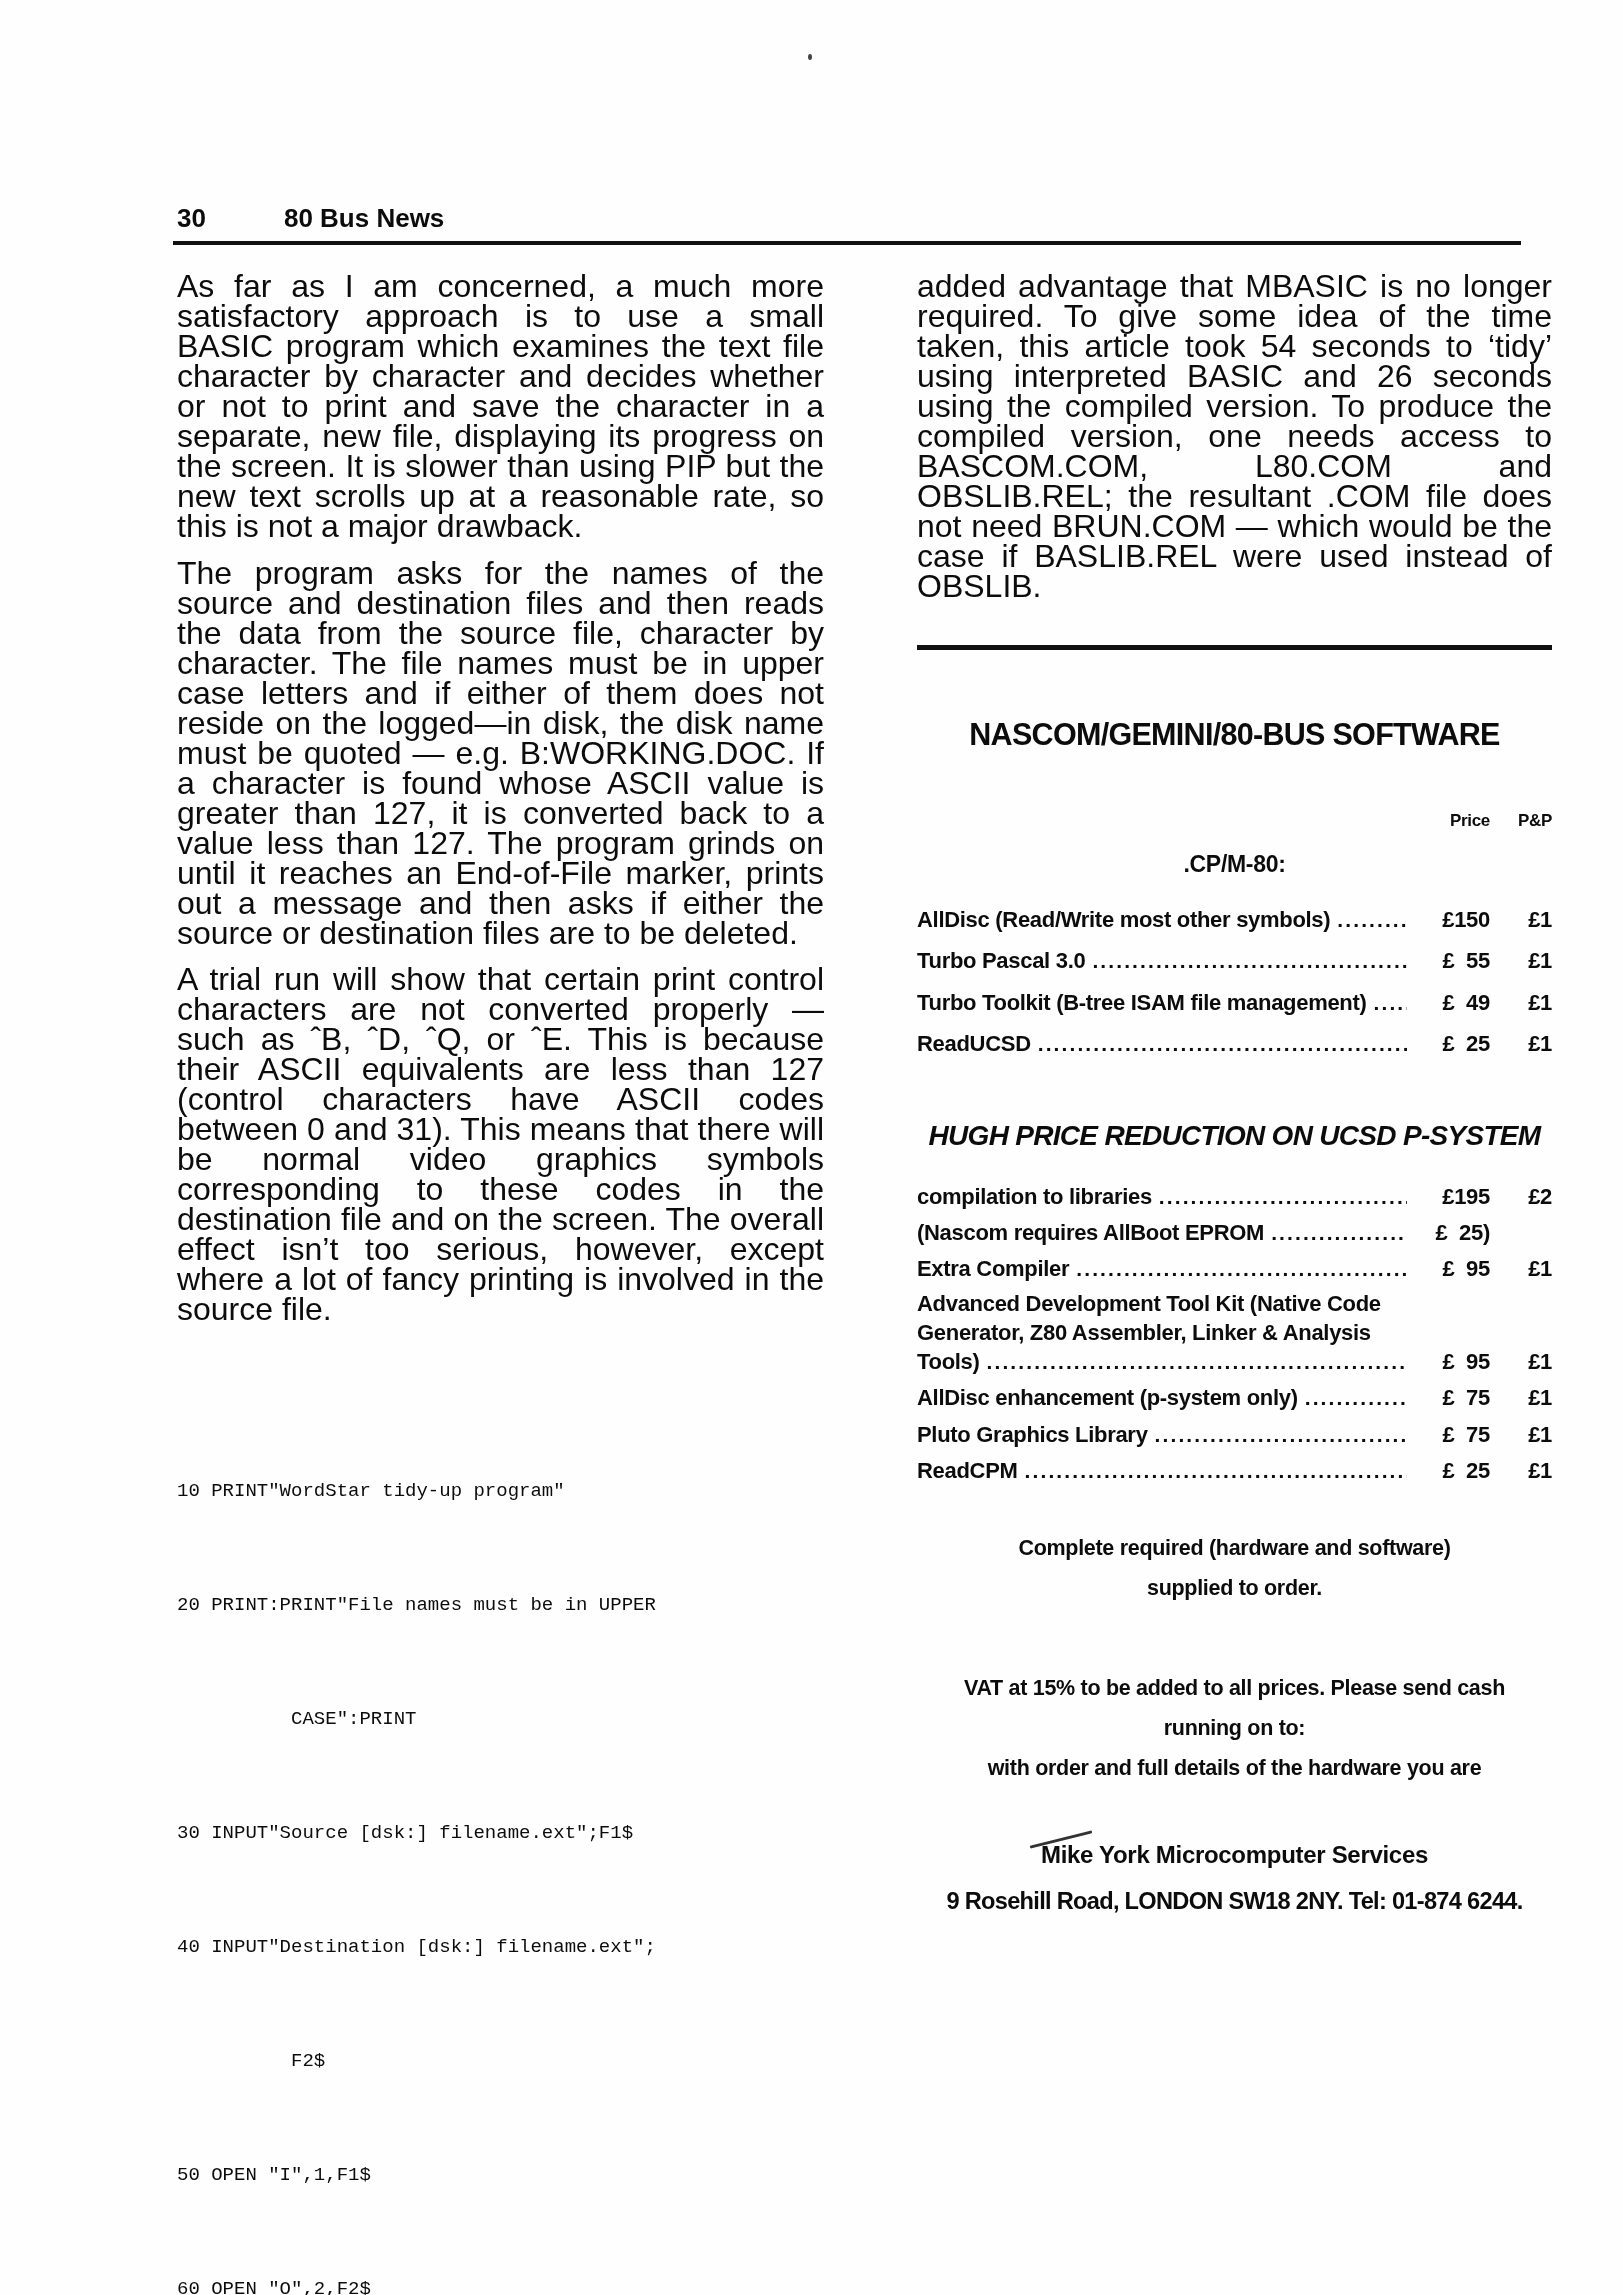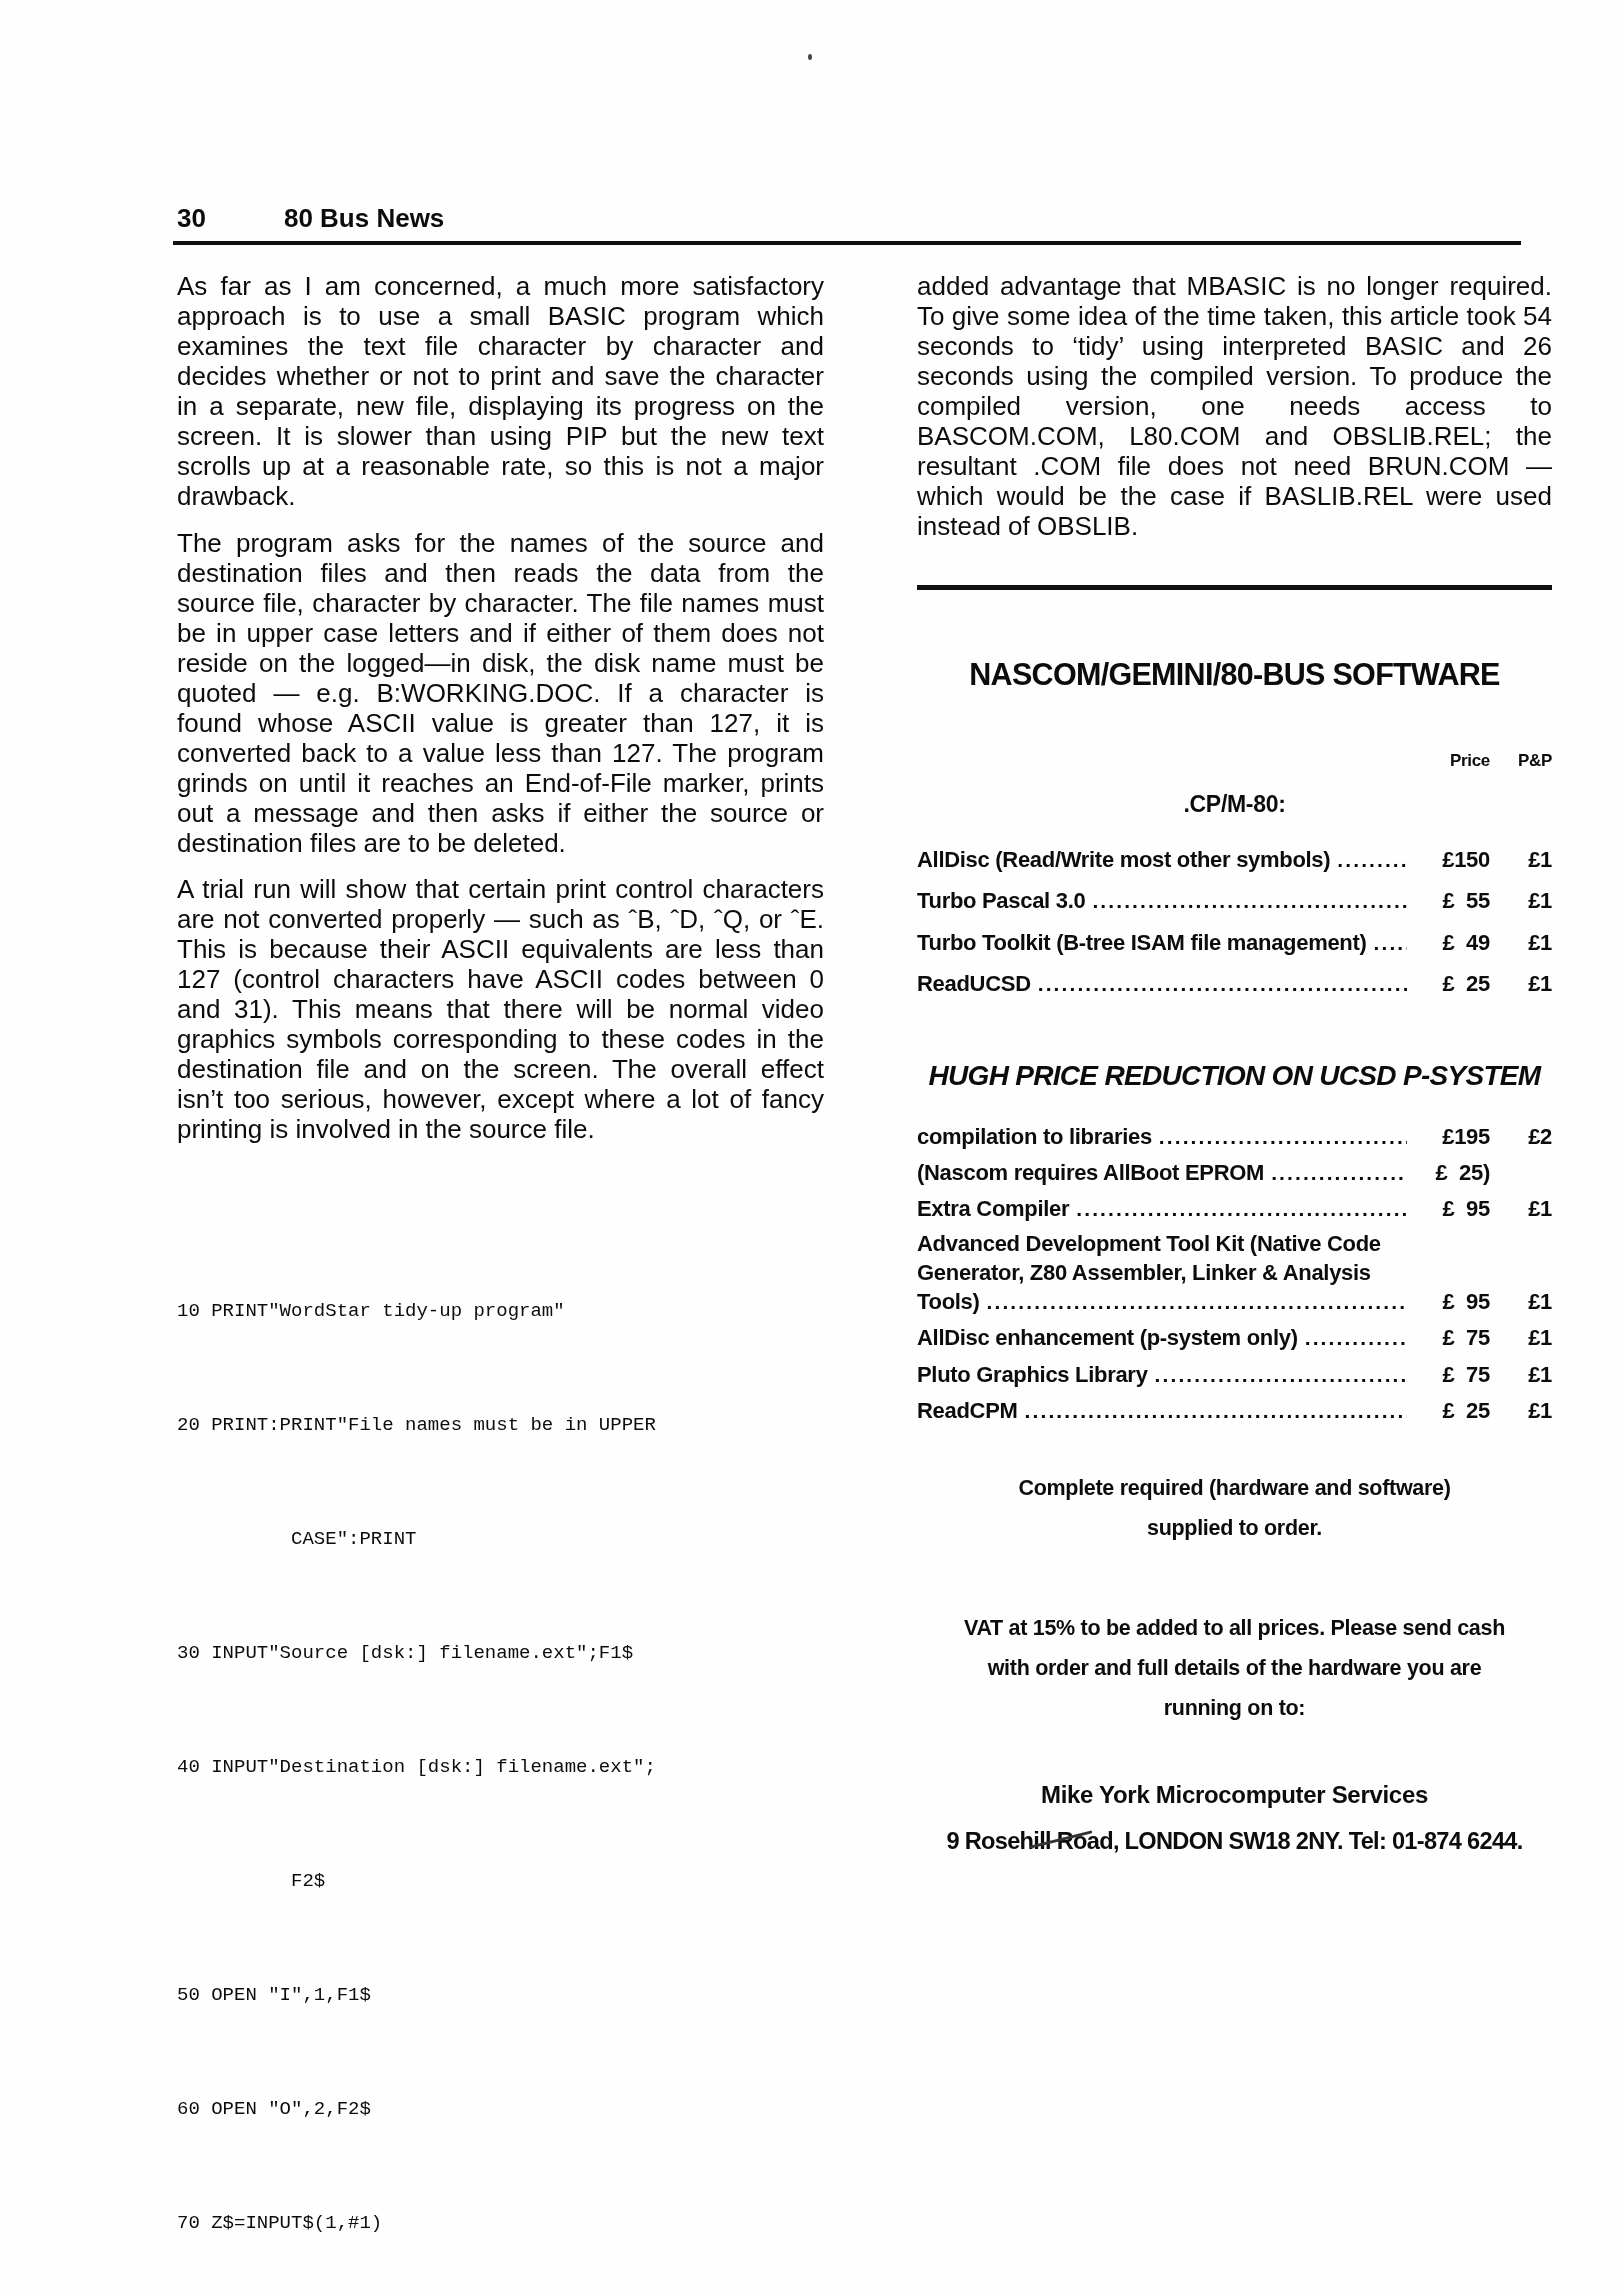--- a/index.html
+++ b/index.html
@@ -12,21 +12,21 @@
   .hdr .pagenum { display:inline-block; }
   .hdr .pub { display:inline-block; margin-left:78px; }
   .hdr-rule { position:absolute; left:173px; top:241px; width:1348px; height:4.2px; background:#111; }
   .speck { position:absolute; left:808px; top:54px; width:4.2px; height:6.2px; background:#444; border-radius:50%; }
 
   
   .col { position:absolute; top:271px; }
   .col.left  { left:177px;  width:647px; }
   .col.right { left:917px; width:635px; }
 
-  .body-para { font-size:26px; line-height:30px; text-align:justify; margin:0 0 16.7px 0; }
+  .body-para { font-size:32px; line-height:30px; text-align:justify; margin:0 0 16.7px 0; }
   .col.right .body-para { margin:0; }
 
   .code { margin-top:39px; font-family:"Liberation Mono","DejaVu Sans Mono",monospace;
           font-size:19px; line-height:28.5px; white-space:pre; }
   .code-line { white-space:pre; }
 
   
   .mid-rule { margin-top:44px; height:4.9px; background:#111; }
   .ad-title { margin:67px 0 0 0; font-size:30.5px; line-height:35px; font-weight:bold;
               text-align:center; letter-spacing:-0.7px; }
@@ -267,23 +267,23 @@
 
         <div class="c-line">Complete required (hardware and software)</div>
 
         <div class="c-line">supplied to order.</div>
       </div>
 
     <div class="center-block vat">
 
         <div class="c-line">VAT at 15% to be added to all prices. Please send cash</div>
 
+        <div class="c-line">running on to:</div>
+
         <div class="c-line">with order and full details of the hardware you are</div>
-
-        <div class="c-line">running on to:</div>
       </div>
 
     <div class="stray"></div>
 
     <div class="vendor">Mike York Microcomputer Services</div>
     <div class="vendor addr">9 Rosehill Road, LONDON SW18 2NY. Tel: 01-874 6244.</div>
   </section>
 
 </div>
 

